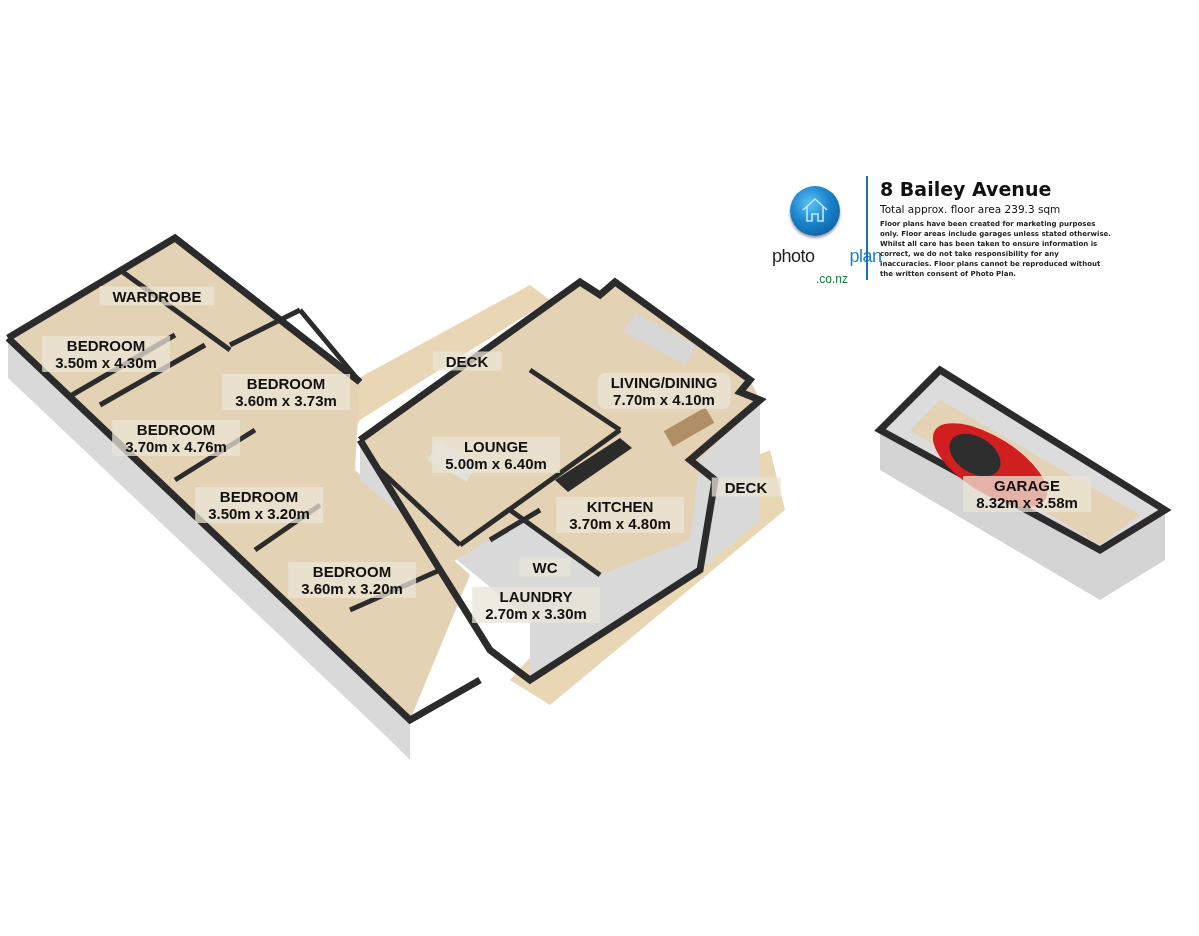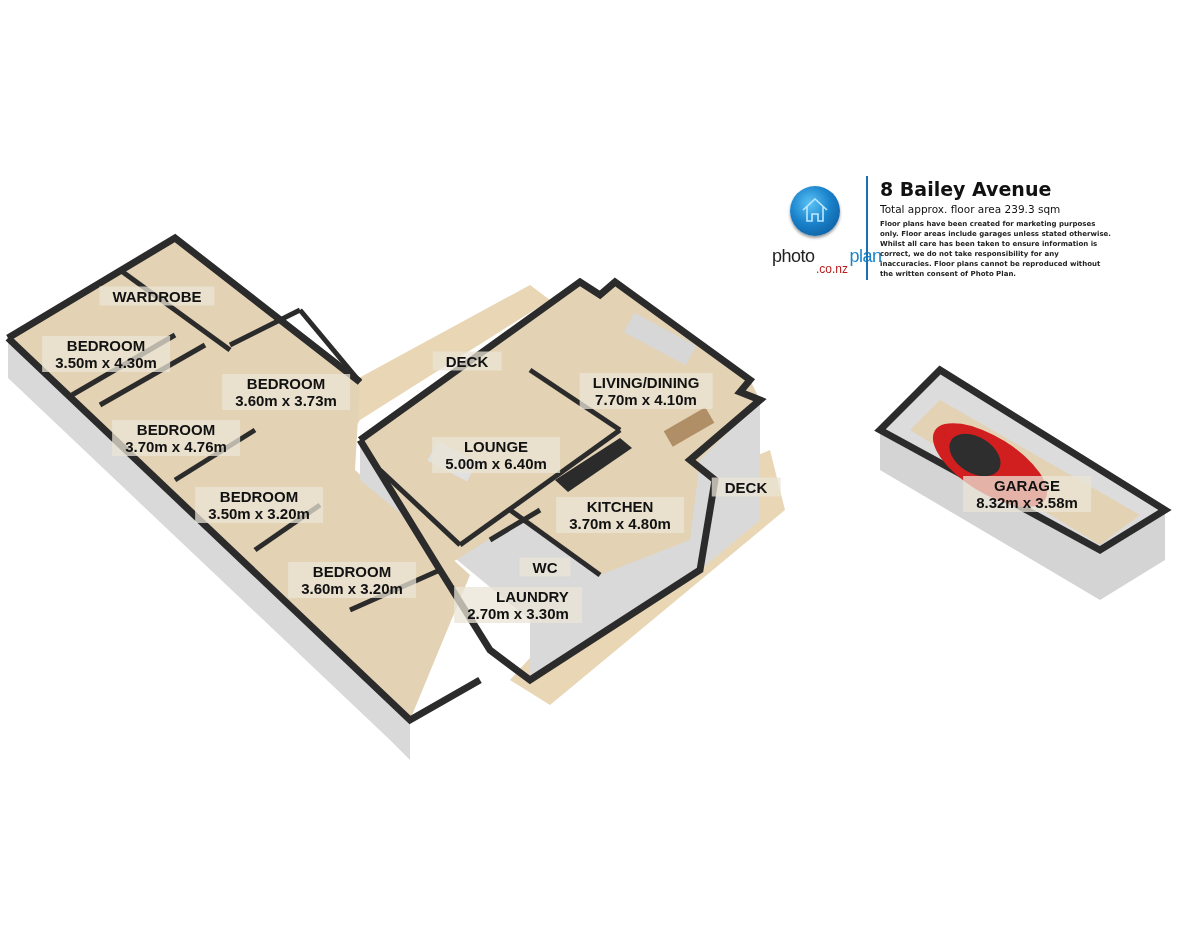--- a/index.html
+++ b/index.html
@@ -6,21 +6,21 @@
   body{width:1199px;height:936px;position:relative;overflow:hidden;font-family:"Liberation Sans",sans-serif;}
   #plan{position:absolute;left:0;top:0;width:1199px;height:936px;}
   .lbl{position:absolute;transform:translate(-50%,-50%);text-align:center;font-family:"Liberation Sans",sans-serif;font-weight:bold;color:#111;background:rgba(235,228,214,0.75);padding:1px 13px;line-height:17px;font-size:15px;white-space:nowrap;}
   .lbl .nm{display:block;}
   .lbl .dm{display:block;}
   #brand{position:absolute;left:770px;top:176px;width:350px;height:104px;}
   #logo{position:absolute;left:20px;top:10px;width:50px;height:50px;border-radius:50%;background:radial-gradient(circle at 40% 35%,#5cc3f5 0%,#1a83cc 45%,#0a4f8e 100%);box-shadow:0 2px 3px rgba(0,0,0,0.4);}
   #logo svg{position:absolute;left:10px;top:9px;}
   #logo-text{position:absolute;left:2px;top:70px;font-family:"Liberation Sans",sans-serif;font-size:18px;color:#222;letter-spacing:-0.5px;}
   #logo-text .b{color:#1a83cc;margin-left:35px;}
-  #logo-sub{position:absolute;left:46px;top:86px;font-size:12px;color:#b91c1c;font-family:"Liberation Sans",sans-serif;}
+  #logo-sub{position:absolute;left:46px;top:96px;font-size:12px;color:#15803d;font-family:"Liberation Sans",sans-serif;}
   #divider{position:absolute;left:96px;top:0;width:2px;height:104px;background:#1a6fb5;}
   #addr{position:absolute;left:110px;top:2px;font-size:19px;color:#111;font-family:"DejaVu Sans",sans-serif;font-weight:bold;}
   #area{position:absolute;left:110px;top:27px;font-size:10.5px;color:#111;font-family:"DejaVu Sans",sans-serif;}
   #disc{position:absolute;left:110px;top:43px;width:232px;font-size:7px;line-height:10px;color:#222;font-family:"DejaVu Sans",sans-serif;font-weight:bold;}
 </style>
 </head>
 <body>
 
 <svg id="plan" viewBox="0 0 1199 936" xmlns="http://www.w3.org/2000/svg">
 
@@ -91,35 +91,35 @@
     <span class="nm">BEDROOM</span>
     <span class="dm">3.60m x 3.20m</span>
   </div>
 <div class="lbl" style="left:467px;top:361px;">
     <span class="nm">DECK</span>
   </div>
 <div class="lbl" style="left:496px;top:455px;">
     <span class="nm">LOUNGE</span>
     <span class="dm">5.00m x 6.40m</span>
   </div>
-<div class="lbl" style="left:646px;top:391px;">
+<div class="lbl" style="left:664px;top:391px;border-radius:8px;">
     <span class="nm">LIVING/DINING</span>
     <span class="dm">7.70m x 4.10m</span>
   </div>
 <div class="lbl" style="left:620px;top:515px;">
     <span class="nm">KITCHEN</span>
     <span class="dm">3.70m x 4.80m</span>
   </div>
 <div class="lbl" style="left:746px;top:487px;">
     <span class="nm">DECK</span>
   </div>
 <div class="lbl" style="left:545px;top:567px;">
     <span class="nm">WC</span>
   </div>
-<div class="lbl" style="left:518px;top:605px;text-align:right;">
+<div class="lbl" style="left:536px;top:605px;">
     <span class="nm">LAUNDRY</span>
     <span class="dm">2.70m x 3.30m</span>
   </div>
 <div class="lbl" style="left:1027px;top:494px;">
     <span class="nm">GARAGE</span>
     <span class="dm">8.32m x 3.58m</span>
   </div>
 
 <div id="brand">
   <div id="logo">

